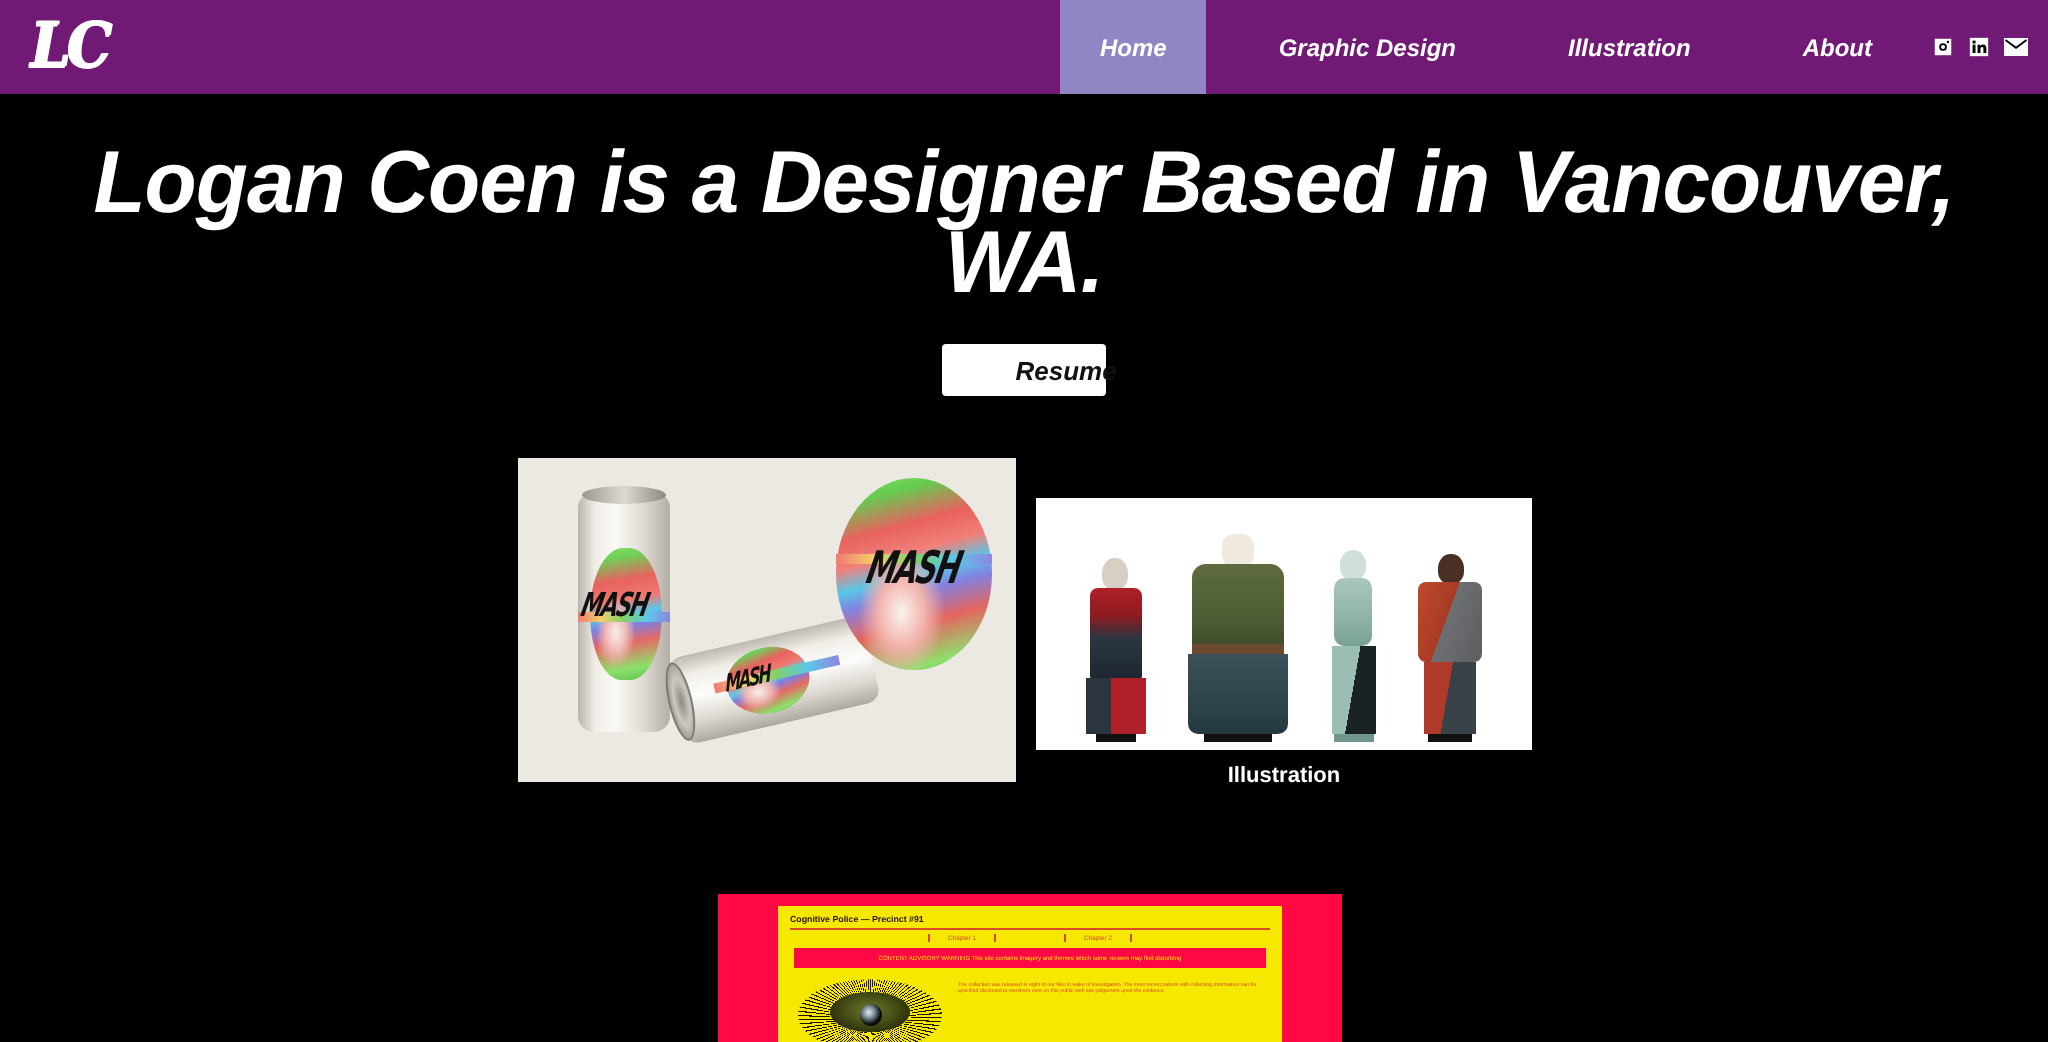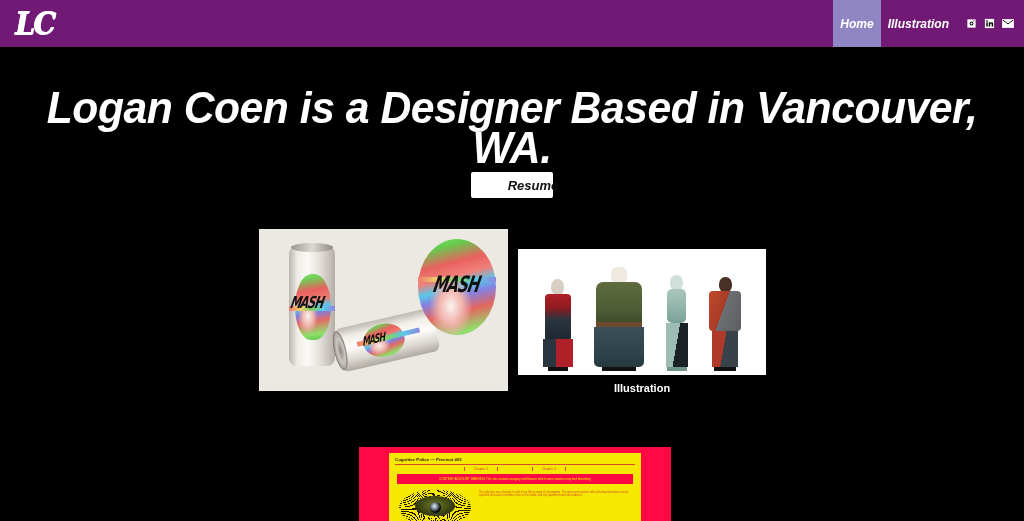--- a/index.html
+++ b/index.html
@@ -28,36 +28,37 @@
   .nav-right {
     position:absolute; right:4px; top:0;
     height:47px;
     display:flex; align-items:flex-start;
   }
   .nav-links {
     display:flex; align-items:stretch; height:47px;
   }
   .nav-item {
     display:flex; align-items:center;
-    padding:0 7px;
+    padding:0 20px;
     height:47px;
     font-size:12px; font-weight:bold; font-style:italic;
     color:#fff; white-space:nowrap;
     cursor:pointer;
+    margin-left:16px;
   }
   .nav-item.active { background:#9186c4; }
   .nav-icons {
     display:flex; align-items:center;
     height:47px; gap:7px; padding-left:10px; padding-right:6px;
   }
   .nav-icons svg { display:block; }
 
   
   .hero {
-    position:absolute; top:88px; left:0; width:1024px;
+    position:absolute; top:72px; left:0; width:1024px;
     text-align:center;
   }
   .hero-title {
     font-size:44px; font-weight:bold; font-style:italic;
     line-height:40px; letter-spacing:-0.5px;
     color:#fff;
     padding:0 14px;
     transform:scaleX(0.97);
   }
   .resume-btn {
@@ -196,21 +197,23 @@
 </style>
 </head>
 <body>
 
 <div class="nav">
   <div class="logo">LC</div>
 
   <div class="nav-right">
     <div class="nav-links">
       <div class="nav-item active">Home</div>
+      <div class="nav-item">Graphic Design</div>
       <div class="nav-item">Illustration</div>
+      <div class="nav-item">About</div>
     </div>
     <div class="nav-icons">
       <span>
         <svg width="11" height="11" viewBox="0 0 24 24" fill="#fff">
           <path d="M3 3h18v18H3z" fill="#fff"></path>
           <circle cx="12" cy="12" r="4.2" fill="#000"></circle>
           <circle cx="12" cy="12" r="2.2" fill="#fff"></circle>
           <circle cx="17.4" cy="6.6" r="1.3" fill="#000"></circle>
         </svg>
       </span>

